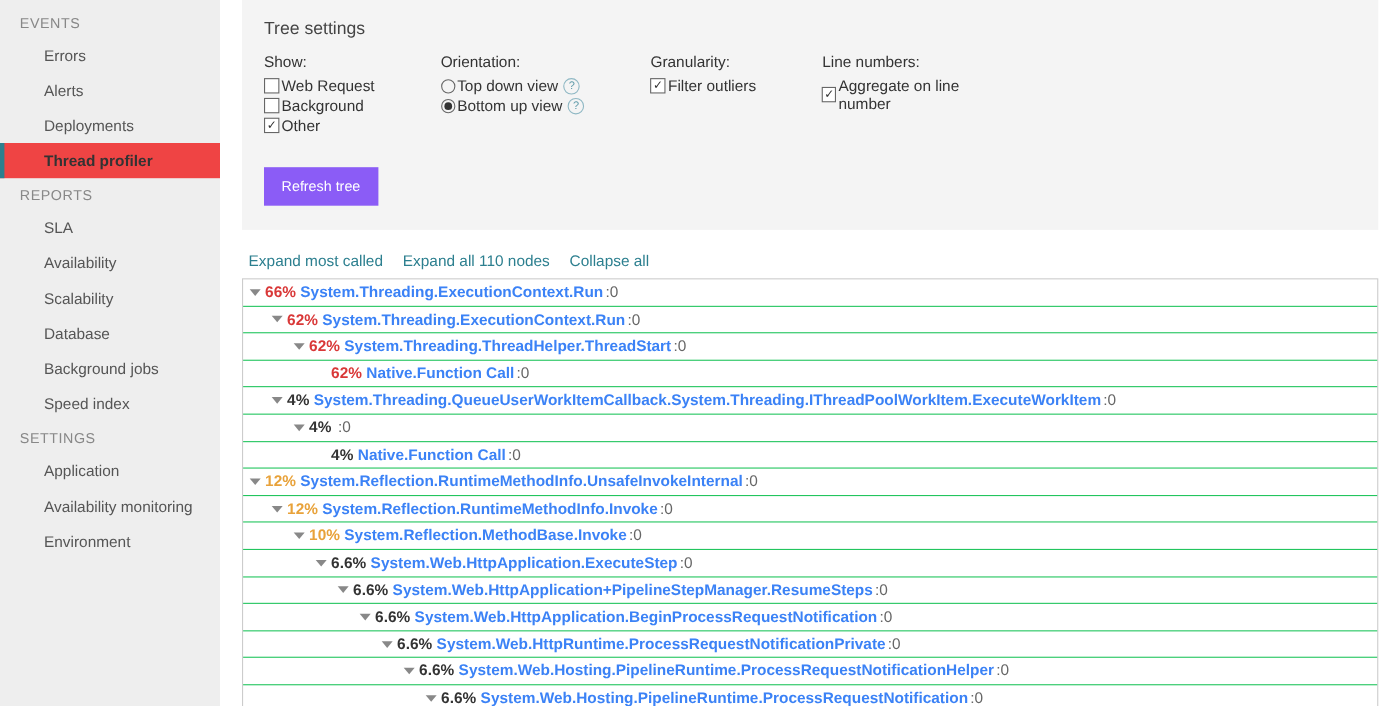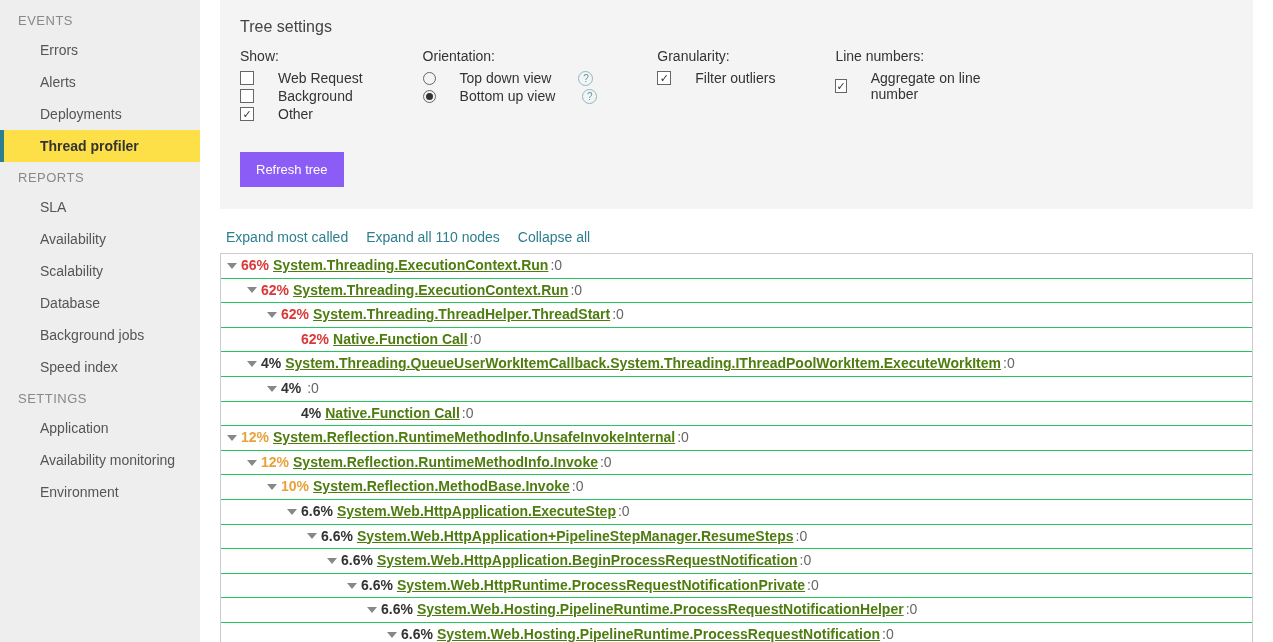--- a/index.html
+++ b/index.html
@@ -1,45 +1,45 @@
 <!DOCTYPE html>
 <html><head>
 <meta charset="utf-8">
 <style>
 * { box-sizing: border-box; margin: 0; padding: 0; }
 body { font-family: "Segoe UI", Tahoma, sans-serif; font-size: 14px; color: #333; background: #fff; width: 1273px; }
 .layout { display: flex; }
 .sidebar { width: 200px; background: #eeeeee; padding-top: 5px; min-height: 642px; }
 .sidebar-section-header { color: #888; font-size: 13px; padding: 8px 18px 6px; letter-spacing: 0.5px; }
 .sidebar-item { padding: 8px 18px 8px 40px; color: #555; cursor: pointer; font-size: 14px; }
-.sidebar-item.active { background: #fde047; font-weight: bold; color: #333; position: relative; border-left: 4px solid #2c7f8f; padding-left: 36px; }
+.sidebar-item.active { background: #ef4444; font-weight: bold; color: #333; position: relative; border-left: 4px solid #2c7f8f; padding-left: 36px; }
 .main { flex: 1; padding: 0 20px 10px 20px; }
 .settings-panel { background: #f4f4f4; padding: 18px 20px 22px; margin-bottom: 20px; }
 .settings-title { font-size: 16px; color: #444; margin-bottom: 12px; font-weight: normal; }
 .settings-columns { display: flex; gap: 60px; }
 .settings-col { display: flex; flex-direction: column; }
 .settings-col-title { color: #333; margin-bottom: 4px; font-size: 14px; }
-.check-row, .radio-row { display: flex; align-items: center; gap: 24px; margin: 2px 0; color: #333; }
+.check-row, .radio-row { display: flex; align-items: center; gap: 2px; margin: 2px 0; color: #333; }
 .checkbox { width: 14px; height: 14px; border: 1px solid #666; background: #fff; display: inline-flex; align-items: center; justify-content: center; font-size: 11px; color: #333; cursor: pointer; line-height: 1; }
 .radio-outer { width: 13px; height: 13px; border: 1px solid #666; border-radius: 50%; display: inline-flex; align-items: center; justify-content: center; cursor: pointer; }
 .radio-inner { width: 7px; height: 7px; border-radius: 50%; background: #333; }
 .help-icon { width: 15px; height: 15px; border: 1px solid #8fb8c4; color: #5c99a8; border-radius: 50%; display: inline-flex; align-items: center; justify-content: center; font-size: 10px; margin-left: 3px; cursor: default; }
 .refresh-btn { background: #8b5cf6; color: #fff; border: none; padding: 10px 16px; font-size: 13px; cursor: pointer; margin-top: 28px; }
 .tree-actions { display: flex; gap: 18px; padding: 0 0 8px 6px; }
 .tree-action { color: #2c7f8f; cursor: pointer; font-size: 14px; }
 .tree { border: 1px solid #ccc; }
 .tree-row { display: flex; align-items: center; border-bottom: 1px solid #22c55e; padding: 2px 6px; font-size: 14px; line-height: 1.4; }
 .tree-row:last-child { border-bottom: none; }
 .caret { display: inline-block; width: 0; height: 0; border-left: 5px solid transparent; border-right: 5px solid transparent; border-top: 6px solid #888; margin-right: 4px; cursor: pointer; flex-shrink: 0; }
 .caret-space { width: 14px; display: inline-block; flex-shrink: 0; }
 .pct { font-weight: bold; margin-right: 4px; white-space: nowrap; }
 .pct-red { color: #d93838; }
 .pct-orange { color: #e8a23a; }
 .pct-dark { color: #333; }
-.method { font-weight: bold; color: #4d7c0f; text-decoration: underline; }
+.method { font-weight: bold; color: #3b82f6; }
 .suffix { color: #666; font-weight: normal; margin-left: 2px; }
 .indent-pad { flex-shrink: 0; }
 .linenum-col { max-width: 160px; }
 </style>
 </head>
 <body>
 
 <div class="layout">
   <div class="sidebar" id="sidebar">
       <div class="sidebar-section-header">EVENTS</div>

